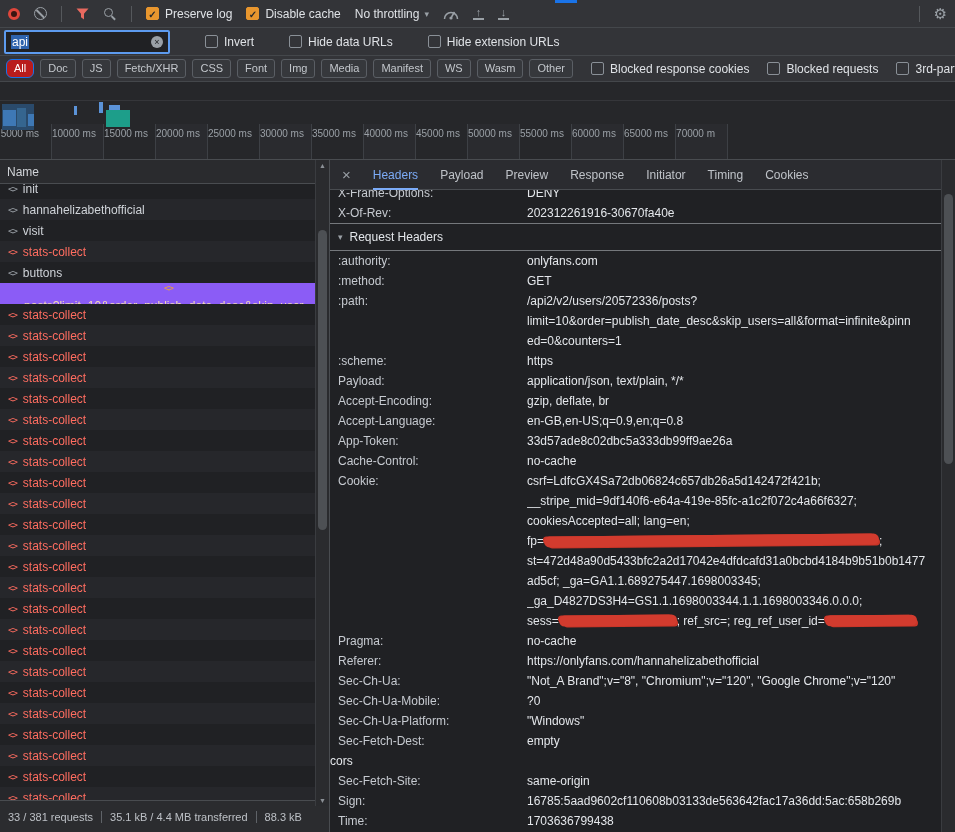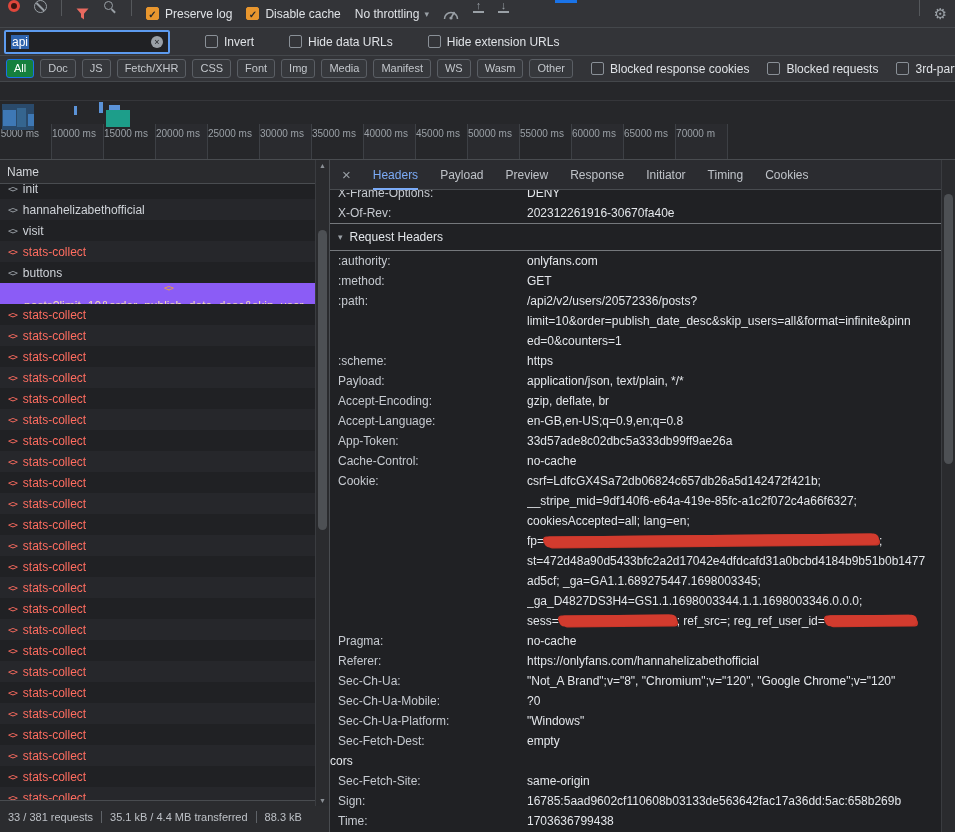--- a/index.html
+++ b/index.html
@@ -1,20 +1,20 @@
 <!DOCTYPE html>
 <html><head>
 <meta charset="utf-8">
 <style>
   html,body{margin:0;padding:0;background:#202124;}
   body{width:955px;height:832px;overflow:hidden;font-family:"Liberation Sans",sans-serif;font-size:12px;color:#dfe2e6;cursor:default;}
   .devtools{width:955px;height:832px;display:flex;flex-direction:column;background:#202124;}
 
   
-  .toolbar{height:28px;flex:none;background:#333438;border-bottom:1px solid #44474b;display:flex;padding:0 8px;gap:14px;position:relative;box-sizing:border-box;}
+  .toolbar{height:28px;flex:none;background:#333438;border-bottom:1px solid #44474b;display:flex;align-items:center;padding:0 8px;gap:14px;position:relative;box-sizing:border-box;}
   .filterbar{height:28px;flex:none;background:#333438;border-bottom:1px solid #44474b;display:flex;align-items:center;padding:0 4px;gap:35px;box-sizing:border-box;}
   .typebar{height:26px;flex:none;background:#333438;border-bottom:1px solid #44474b;display:flex;align-items:center;padding:0 6px;box-sizing:border-box;}
   .vdiv{width:1px;height:16px;background:#55585c;flex:none;}
   .spacer{flex:1;}
 
   .tb-icon{display:inline-flex;align-items:center;justify-content:center;flex:none;}
   .record{width:6px;height:6px;border:3px solid #df463b;border-radius:50%;background:#3a1511;}
   .clear-circle{width:11px;height:11px;border:1.5px solid #9aa0a6;border-radius:50%;position:relative;}
   .clear-circle::after{content:"";position:absolute;width:11px;height:1.5px;background:#9aa0a6;transform:rotate(45deg);top:4.7px;left:-0.5px;}
   .magnifier{position:relative;width:14px;height:14px;}
@@ -30,21 +30,21 @@
   .check{display:inline-flex;align-items:center;gap:6px;color:#dfe2e6;font-size:12px;white-space:nowrap;}
   .cb{width:13px;height:13px;border:1px solid #8a9097;border-radius:2px;box-sizing:border-box;flex:none;position:relative;background:transparent;}
   .cb.checked{background:#e8962e;border-color:#e8962e;}
   .cb.checked::after{content:"\2713";position:absolute;inset:0;color:#26282b;font-size:10px;line-height:13px;text-align:center;font-weight:bold;}
 
   .filter-input{display:inline-flex;align-items:center;height:20px;width:152px;border:2px solid #5d9bef;border-radius:2px;background:#202124;padding:0 5px;box-sizing:content-box;}
   .filter-text{background:#2e63ad;color:#fff;padding:0 1px;}
   .input-clear{margin-left:auto;width:12px;height:12px;border-radius:50%;background:#9aa0a6;color:#202124;font-size:9px;line-height:12px;text-align:center;flex:none;}
 
   .pill{height:17px;line-height:15px;padding:0 7px;margin-right:6px;border:1px solid #5a5e64;border-radius:3px;background:#36383c;color:#c3c7cc;font-size:11px;display:inline-flex;align-items:center;flex:none;}
-  .pill.selected{background:#15803d;border-color:#1a73e8;color:#fff;}
+  .pill.selected{background:#b91c1c;border-color:#1a73e8;color:#fff;border-radius:6px;}
   .typebar-checks{display:flex;gap:18px;margin-left:12px;}
 
   
   .overview{height:78px;flex:none;background:#26272a;border-bottom:1px solid #494c50;display:flex;position:relative;box-sizing:border-box;overflow:hidden;}
   .overview::after{content:"";position:absolute;left:0;right:0;top:18px;border-top:1px solid #35363a;}
   .tick-col{width:52px;flex:none;border-right:1px solid #3d4045;box-sizing:border-box;margin-top:42px;}
   .tick-col.odd{background:#2a2b2f;}
   .tick-label{display:block;text-align:right;padding:4px 12px 0 0;font-size:10px;color:#9aa0a6;white-space:nowrap;}
   #timeline-activity{position:absolute;inset:0;pointer-events:none;}
   .wbar{position:absolute;}

